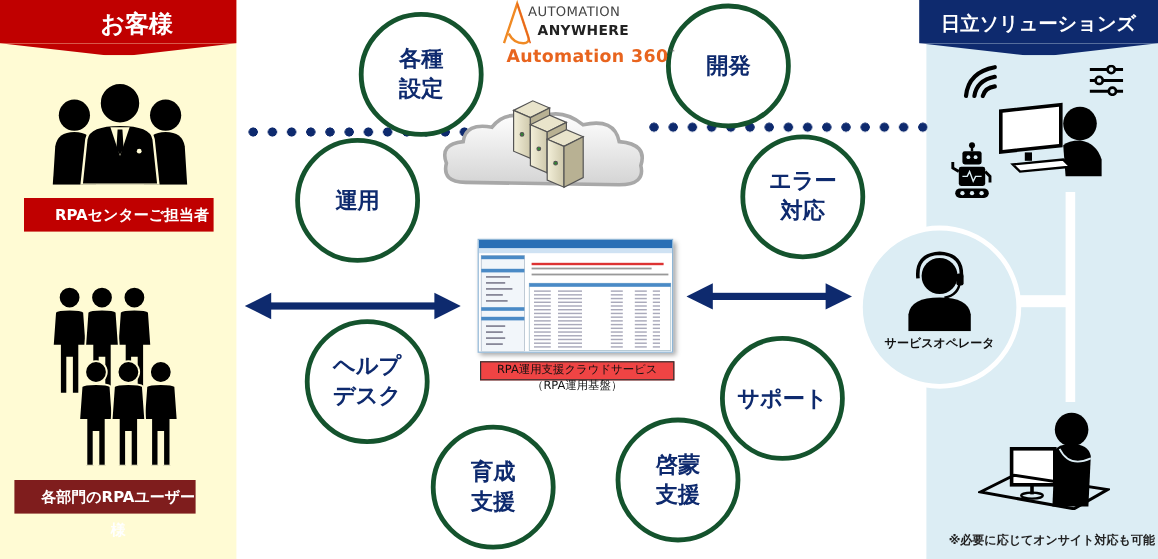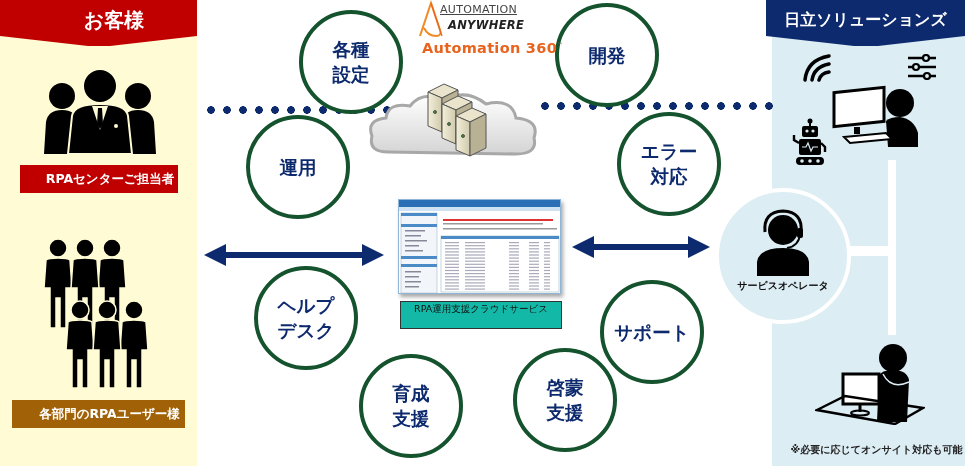--- a/index.html
+++ b/index.html
@@ -5,43 +5,43 @@
   * { box-sizing: border-box; margin: 0; padding: 0; }
   body { width: 965px; height: 466px; position: relative; background: #ffffff; overflow: hidden; font-family: "DejaVu Sans", sans-serif; }
   .abs { position: absolute; }
 
   
   #left-panel { left: 0; top: 0; width: 197px; height: 466px; background: #fffbd4; }
   #left-header { left: 0; top: 0; width: 197px; height: 36px; background: #c00000; color: #fff; font-weight: bold; font-size: 20px; text-align: center; line-height: 40px; padding-left: 31px; }
   #left-header-arrow { left: 0; top: 36px; width: 197px; height: 10px; }
   .red-label { background: #c00000; color: #fff; font-weight: bold; font-size: 12.5px; text-align: center; line-height: 28px; height: 28px; padding-left: 22px; }
   #label-rpa-center { left: 20px; top: 165px; width: 158px; }
-  #label-dept-users { left: 12px; top: 400px; width: 173px; background: #a16207; }
+  #label-dept-users { left: 12px; top: 400px; width: 151px; background: #7f1d1d; }
 
   
   #right-panel { left: 772px; top: 0; width: 193px; height: 466px; background: #dcedf4; }
   #right-header { left: 766px; top: 0; width: 199px; height: 36px; background: #0e2a6e; color: #fff; font-weight: bold; font-size: 16px; text-align: center; line-height: 40px; }
   #right-header-arrow { left: 766px; top: 36px; width: 199px; height: 10px; }
   #onsite-note { left: 772px; top: 443px; width: 209px; text-align: center; font-size: 10px; color: #222; font-weight: bold; }
 
   
   .svc-circle { width: 104px; height: 104px; border-radius: 50%; border: 4px solid #14532d; background: #ffffff; display: flex; align-items: center; justify-content: center; text-align: center; color: #0e2a6e; font-weight: bold; font-size: 18.5px; line-height: 25px; white-space: pre-line; }
 
   
   .dots { height: 10px; background-image: radial-gradient(circle, #0e2a6e 3.6px, transparent 4px); background-size: 16px 10px; background-repeat: repeat-x; }
 
   
-  #aa-wordmark-1 { left: 440px; top: 3px; font-size: 11px; color: #444; letter-spacing: 0.3px; text-decoration: underline; }
-  #aa-wordmark-2 { left: 448px; top: 18px; font-size: 11.5px; font-weight: bold; color: #222; letter-spacing: 0.3px; font-style: italic; }
+  #aa-wordmark-1 { left: 440px; top: 3px; font-size: 11px; color: #444; letter-spacing: 0.3px; }
+  #aa-wordmark-2 { left: 448px; top: 18px; font-size: 11.5px; font-weight: bold; color: #222; letter-spacing: 0.3px; }
   #aa-product { left: 422px; top: 40px; font-size: 14.5px; font-weight: bold; color: #e8641e; letter-spacing: 0.3px; }
   #aa-product sup { font-size: 6px; font-weight: normal; color: #666; }
 
   
   #platform-thumb { left: 398px; top: 199px; width: 163px; height: 95px; background: #fff; border: 1px solid #8fb6d6; box-shadow: 2px 3px 4px rgba(0,0,0,0.35); overflow: hidden; }
-  #platform-caption { left: 400px; top: 301px; width: 162px; height: 28px; border: 1px solid #333; background: #14b8a6; text-align: center; font-size: 9.5px; line-height: 12.5px; padding-top: 1px; color: #111; }
+  #platform-caption { left: 400px; top: 301px; width: 162px; height: 16px; border: 1px solid #333; background: #ef4444; text-align: center; font-size: 9.5px; line-height: 12.5px; padding-top: 1px; color: #111; }
 
   #operator-circle { left: 715px; top: 188px; width: 136px; height: 136px; border-radius: 50%; background: #dcedf4; border: 4px solid #ffffff; }
   #operator-label { left: 715px; top: 279px; width: 136px; text-align: center; font-size: 10px; font-weight: bold; color: #111; }
 </style>
 </head>
 <body>
 
 <div id="left-panel" class="abs"></div>
 <div id="left-header" class="abs">お客様</div>
 <svg id="left-header-arrow" class="abs" viewBox="0 0 197 10" preserveAspectRatio="none">
@@ -329,20 +329,21 @@
         <rect x="46" y="88.5" width="14" height="1.2"></rect>
         <rect x="66" y="88.5" width="20" height="1.2"></rect>
         <rect x="110" y="88.5" width="10" height="1.2"></rect>
         <rect x="130" y="88.5" width="10" height="1.2"></rect>
         <rect x="145" y="88.5" width="6" height="1.2"></rect>
       </g>
   </svg>
 </div>
 <div id="platform-caption" class="abs">
   <div>RPA運用支援クラウドサービス</div>
+  <div>（RPA運用基盤）</div>
 </div>
 
 <svg class="abs" style="left:204px;top:240px;width:180px;height:30px" viewBox="0 0 180 30">
   <rect x="16" y="12" width="148" height="6" fill="#0e2a6e"></rect>
   <polygon points="0,15 22,4 22,26" fill="#0e2a6e"></polygon>
   <polygon points="180,15 158,4 158,26" fill="#0e2a6e"></polygon>
 </svg>
 <svg class="abs" style="left:572px;top:232px;width:138px;height:30px" viewBox="0 0 138 30">
   <rect x="16" y="12" width="106" height="6" fill="#0e2a6e"></rect>
   <polygon points="0,15 22,4 22,26" fill="#0e2a6e"></polygon>

